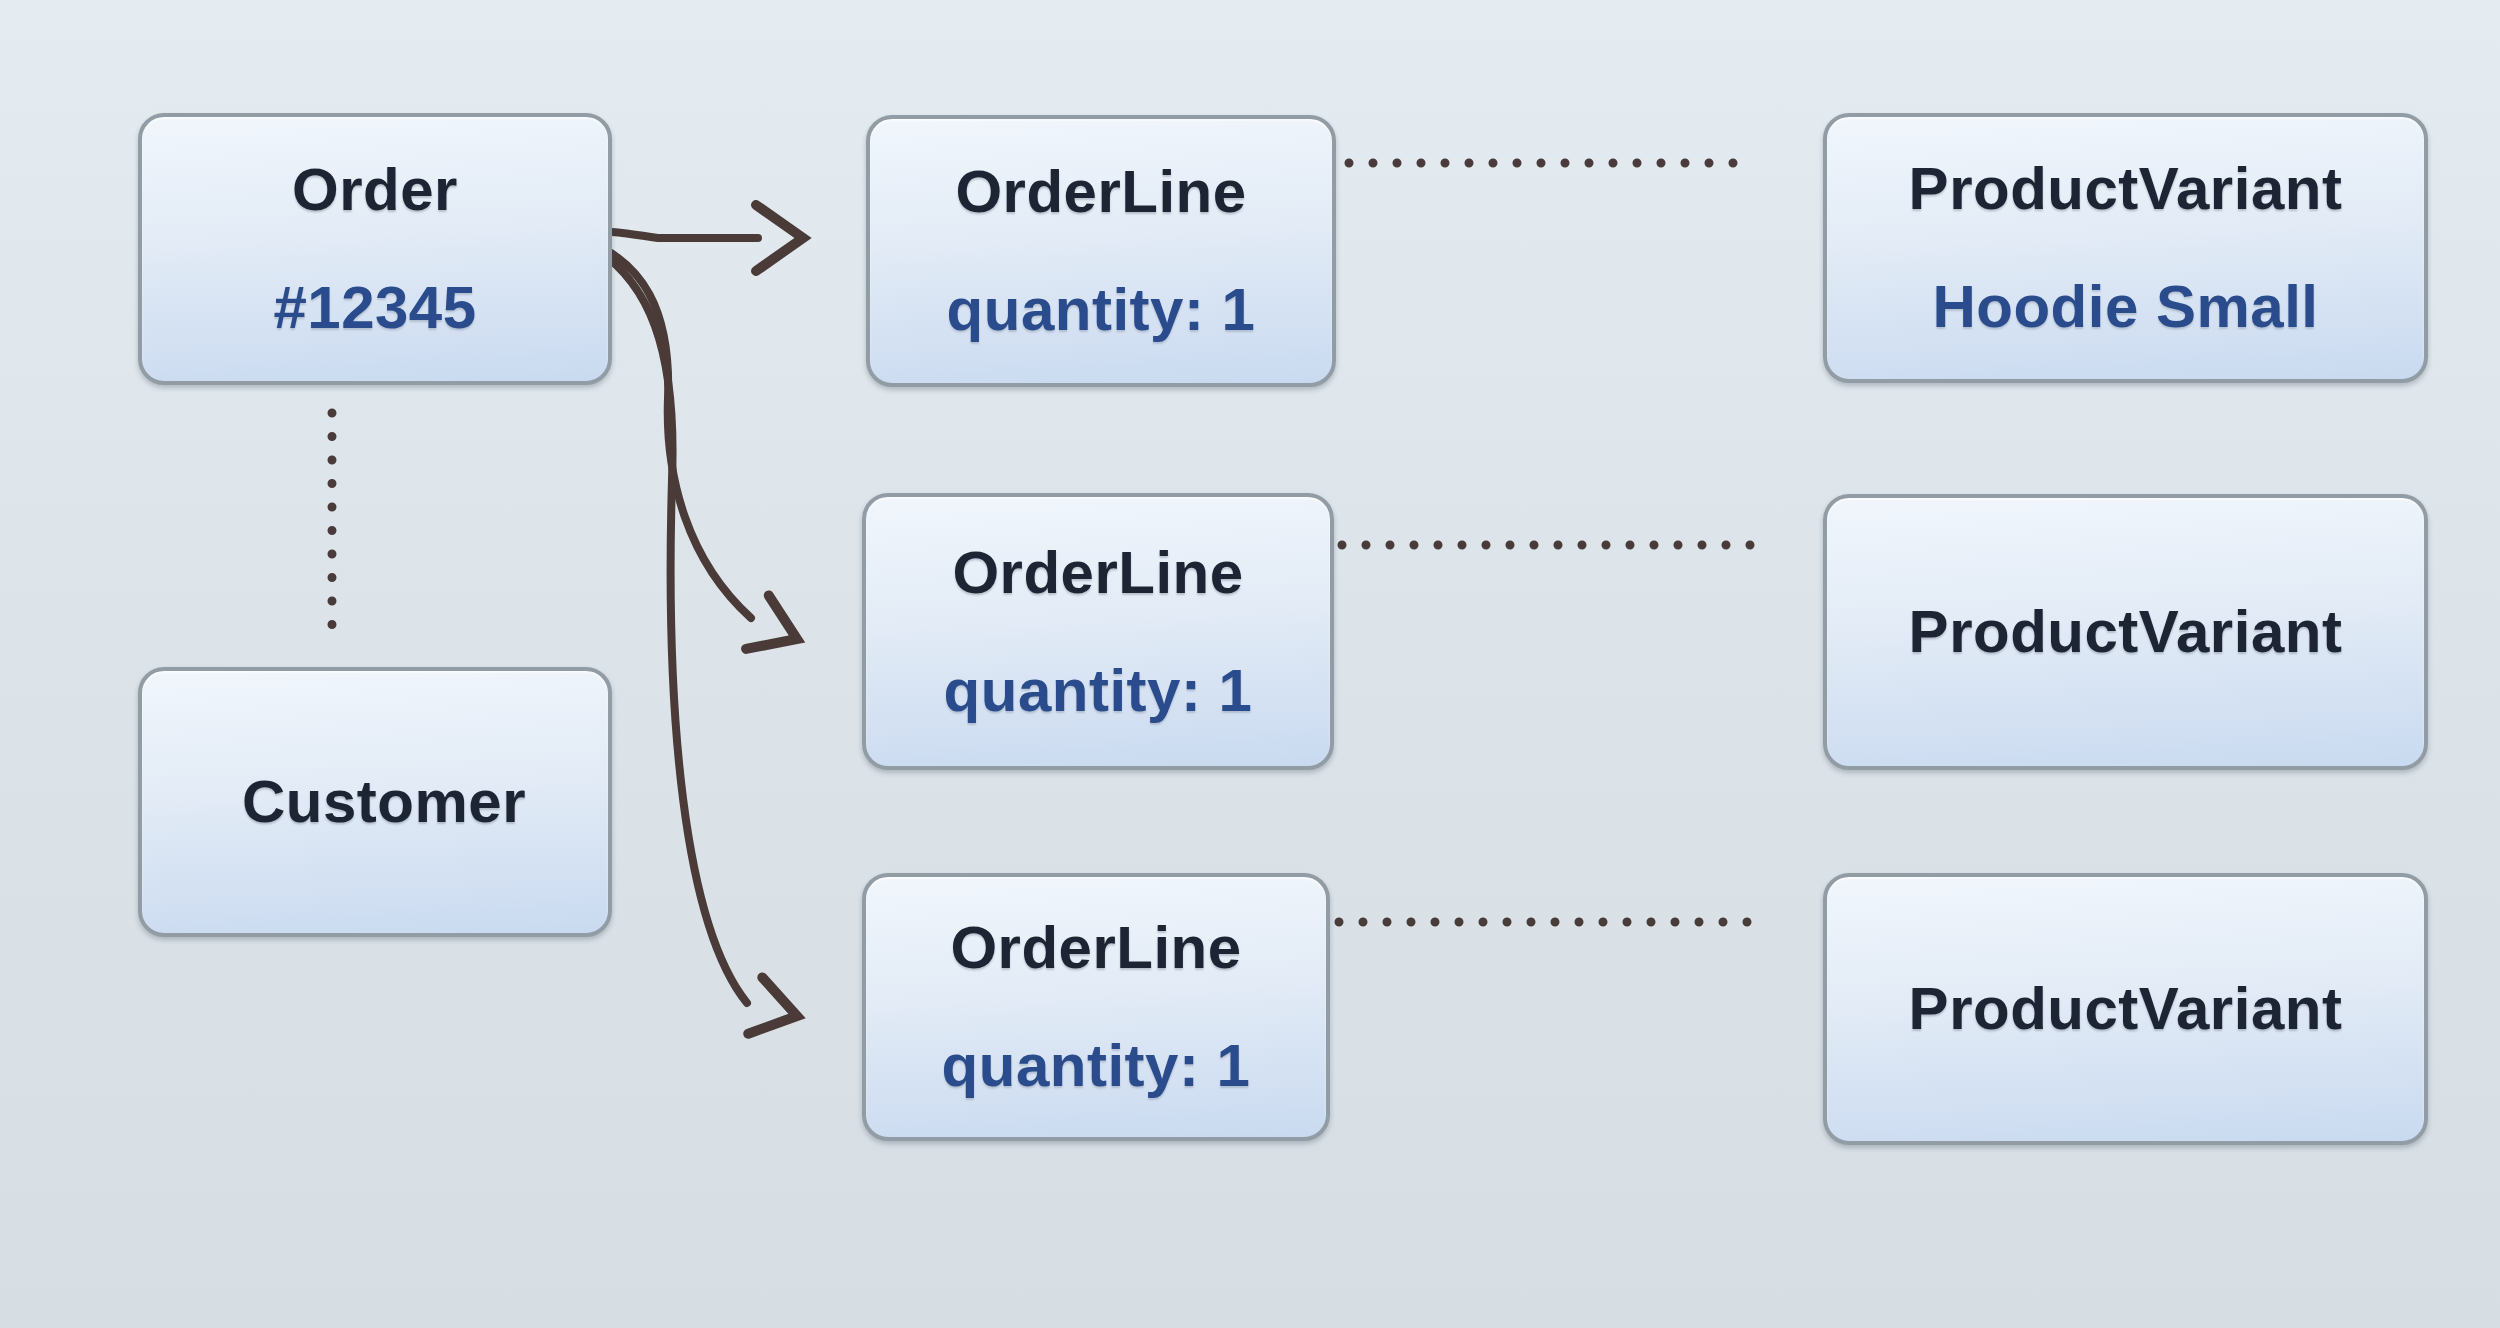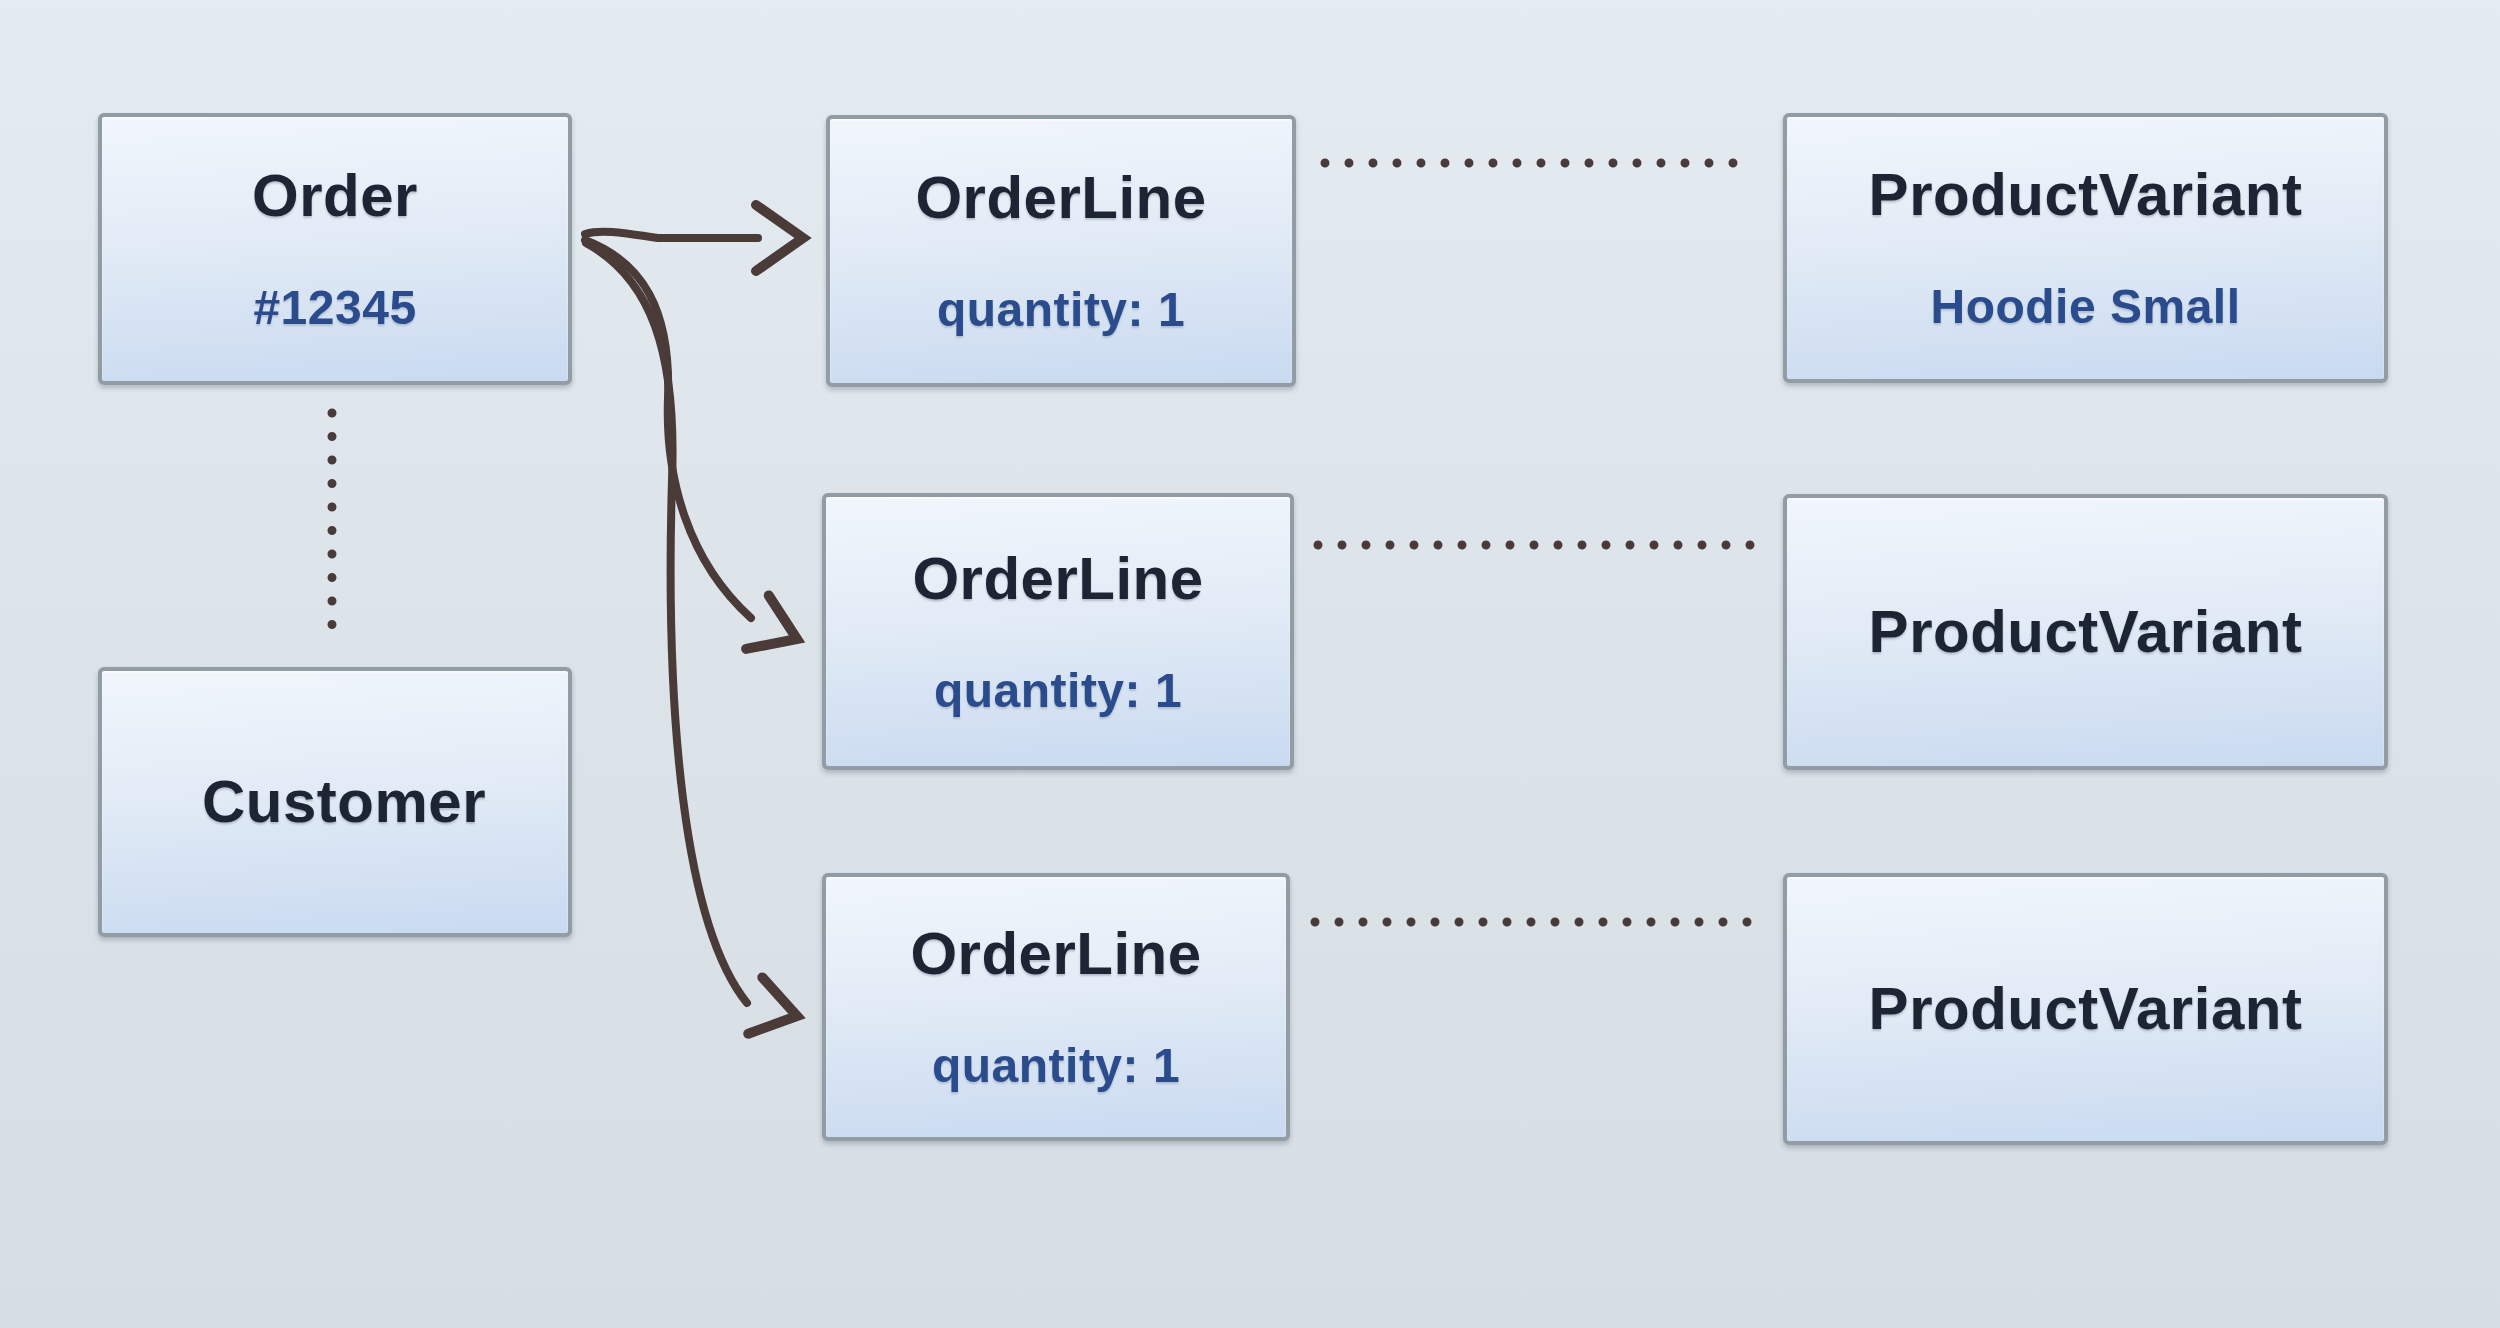--- a/index.html
+++ b/index.html
@@ -15,40 +15,41 @@
   }
   .connectors {
     position: absolute; left: 0; top: 0;
     width: 2500px; height: 1328px;
     display: block;
   }
   .node {
     position: absolute;
     box-sizing: border-box;
     border: 4px solid #929ca5;
-    border-radius: 6px;
+    border-radius: 26px;
     background: linear-gradient(177deg, #f1f6fc 0%, #e2ebf6 45%, #c9daf0 100%);
     box-shadow: 0 3px 5px rgba(70, 80, 95, 0.30), inset 0 2px 2px rgba(255,255,255,0.65);
     display: flex;
     flex-direction: column;
     align-items: center;
     justify-content: center;
     gap: 58px;
     text-align: center;
+    margin-left: 40px;
   }
   .node-title {
     font-size: 60px;
     font-weight: bold;
     color: #1d2433;
     letter-spacing: 0.5px;
     text-shadow: 0 2px 2px rgba(25, 35, 55, 0.22);
     line-height: 1;
   }
   .node-value {
-    font-size: 48px;
+    font-size: 60px;
     font-weight: bold;
     color: #2a4c8d;
     letter-spacing: 0.5px;
     text-shadow: 0 2px 2px rgba(25, 35, 55, 0.18);
     line-height: 1;
   }
   
   .order-node    { left: 98px;   top: 113px; width: 474px; height: 272px; }
   .customer-node { left: 98px;   top: 667px; width: 474px; height: 270px; padding-left: 18px; }
   .ol-1          { left: 826px;  top: 115px; width: 470px; height: 272px; }

